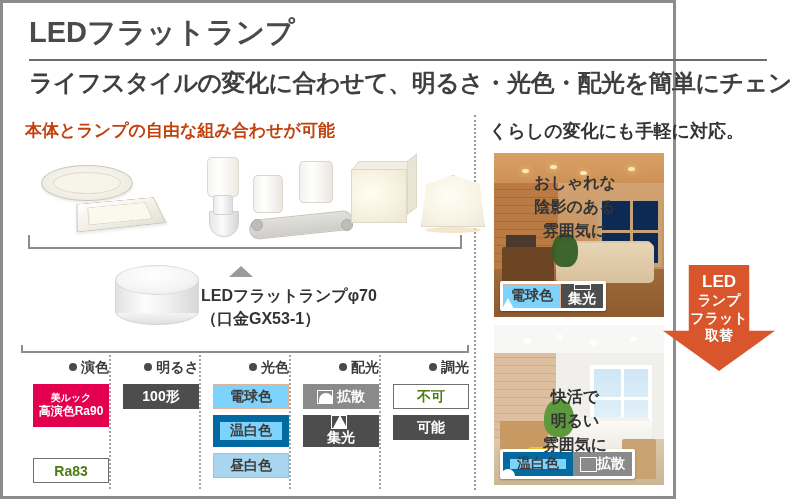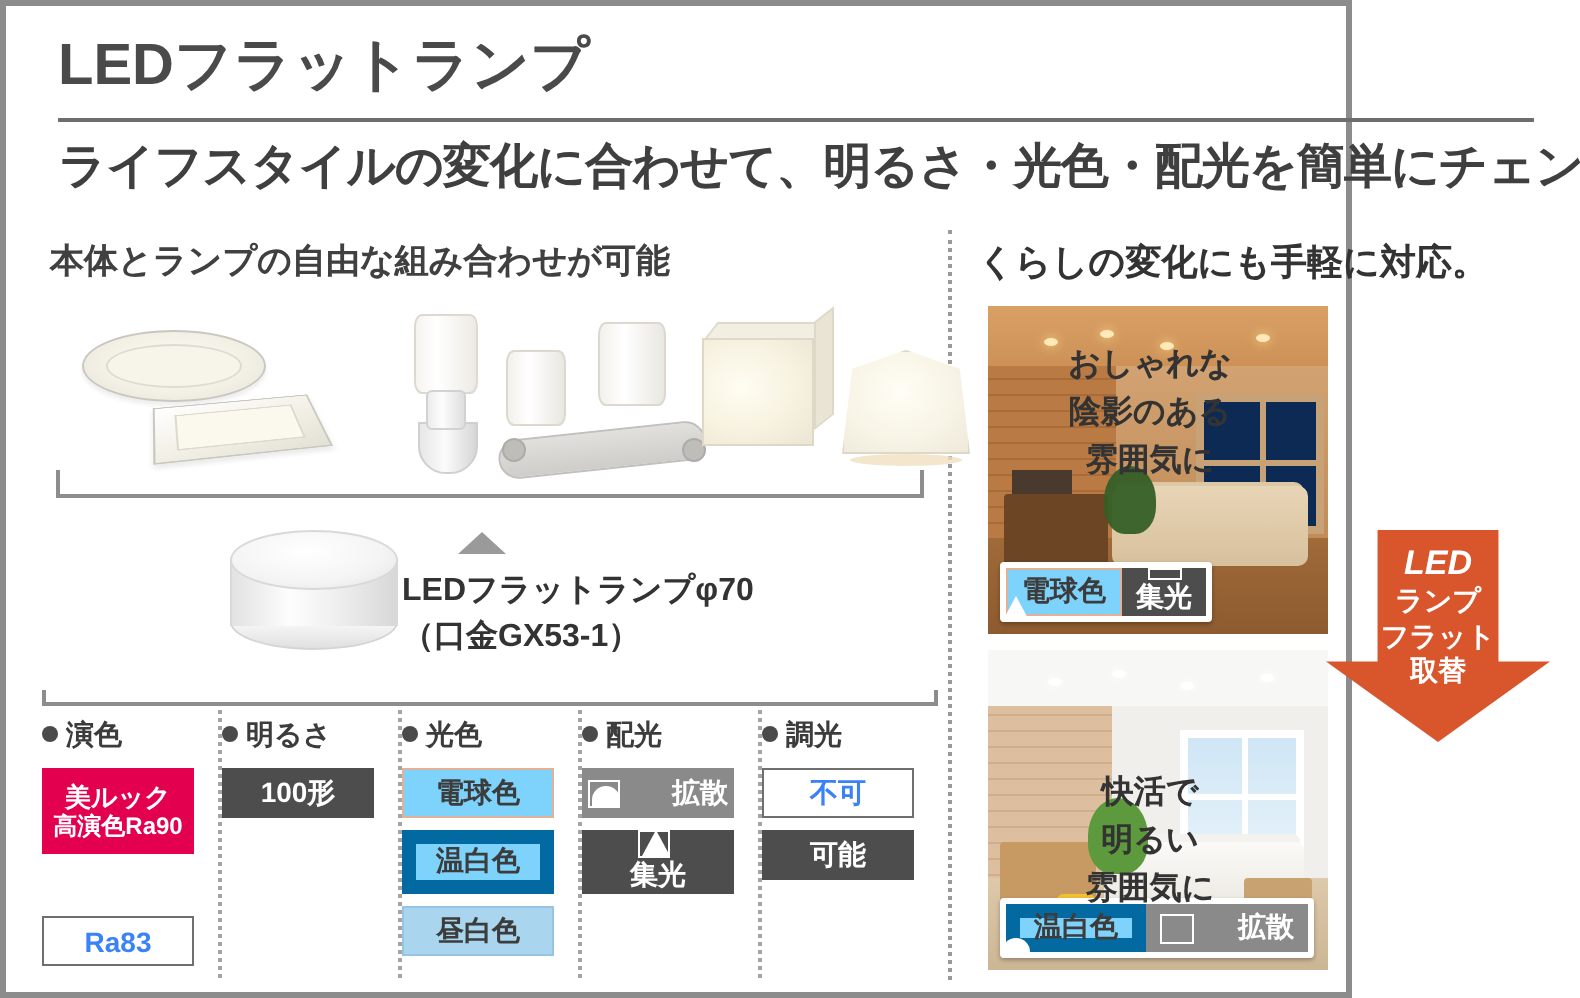--- a/index.html
+++ b/index.html
@@ -34,21 +34,21 @@
 
   
   .col-sep {
     position: absolute; left: 471px; top: 112px; width: 0; height: 375px;
     border-left: 2px dotted #9a9a9a;
   }
 
   
   .left-head {
     position: absolute; left: 22px; top: 116px;
-    font-size: 17px; font-weight: bold; color: #404040;
+    font-size: 17px; font-weight: bold; color: #c2410c;
     white-space: nowrap;
   }
 
   .fixtures { position: absolute; left: 18px; top: 148px; width: 448px; height: 92px; }
 
   
   .dl-round {
     position: absolute; left: 20px; top: 14px; width: 92px; height: 36px;
     border-radius: 50%;
     background: radial-gradient(ellipse at 50% 45%, #fdfbf4 0%, #f3f0e6 55%, #e6e3da 100%);
@@ -185,44 +185,44 @@
   }
   .spec-top-rule::before{
     content:""; position:absolute; left:0; top:-6px; width:2px; height:8px; background:#8d8d8d;
   }
   .spec-top-rule::after{
     content:""; position:absolute; right:0; top:-6px; width:2px; height:8px; background:#8d8d8d;
   }
 
   .spec { position:absolute; left:18px; top:352px; width:448px; height:134px; display:flex; }
   .spec-col {
-    flex:1; position:relative; display:flex; flex-direction:column; align-items:flex-start;
+    flex:1; position:relative; display:flex; flex-direction:column; align-items:flex-end;
     padding-top:4px;
   }
   .spec-col + .spec-col { border-left:2px dotted #a5a5a5; }
   .spec-head {
     font-size:14px; font-weight:bold; color:#3c3c3c; white-space:nowrap; margin-bottom:7px;
   }
   .spec-head .dot {
     display:inline-block; width:8px; height:8px; border-radius:50%;
     background:#4a4a4a; margin-right:4px; vertical-align:1px;
   }
   .chip {
     width:76px; min-height:25px; margin-bottom:6px;
     display:flex; align-items:center; justify-content:center;
     font-size:14px; font-weight:bold; white-space:nowrap;
   }
   .chip-dark { background:#4d4d4d; color:#ffffff;flex-direction:column; }
-  .chip-mid  { background:#8a8a8a; color:#ffffff;gap:22px; }
-  .chip-outline { background:#ffffff; color:#3b82f6; border:1px solid #6f6f6f; }
+  .chip-mid  { background:#8a8a8a; color:#ffffff; }
+  .chip-outline { background:#ffffff; color:#4d7c0f; border:1px solid #6f6f6f; }
   .chip-pink {
     background:#E3004E; color:#ffffff; width:76px; height:54px;
     flex-direction:column; line-height:1.2;
   }
-  .chip-pink .l1{ font-size:13px; }
+  .chip-pink .l1{ font-size:10px; }
   .chip-pink .l2{ font-size:12px; }
   .chip-bulb  { background:#7dd3fc; color:#3c3c3c; border:1px solid #e3b296; }
   .chip-warm  { background:#7dd3fc; color:#3c3c3c; border:7px solid #0369a1; }
   .chip-day   { background:#a9d5ef; color:#3c3c3c; border:1px solid #95c5e3; }
   .chip .gi { display:inline-block; width:16px; height:14px; margin-right:4px; position:relative; }
   .gi-diffuse::before{
     content:""; position:absolute; left:1px; bottom:0; width:14px; height:10px;
     background:#ffffff; border-radius:7px 7px 0 0;
   }
   .gi-spot::before{
@@ -309,21 +309,21 @@
   
   .arrow-wrap { position:absolute; left:660px; top:262px; width:112px; height:106px; }
   .arrow-shape {
     position:absolute; inset:0; background:#D9552C;
     clip-path: polygon(23% 0%, 77% 0%, 77% 62%, 100% 62%, 50% 100%, 0% 62%, 23% 62%);
   }
   .arrow-text {
     position:absolute; left:0; top:6px; width:100%;
     text-align:center; color:#ffffff; font-weight:bold; font-size:14px; line-height:1.25;
   }
-  .arrow-text .big { font-size:17px;font-style:italic; }
+  .arrow-text .big { font-size:17px; }
 </style>
 </head>
 <body>
 
 <div id="page">
 
   <div class="title">LEDフラットランプ</div>
   <div class="title-rule"></div>
   <div class="subtitle">ライフスタイルの変化に合わせて、明るさ・光色・配光を簡単にチェンジ</div>
 

